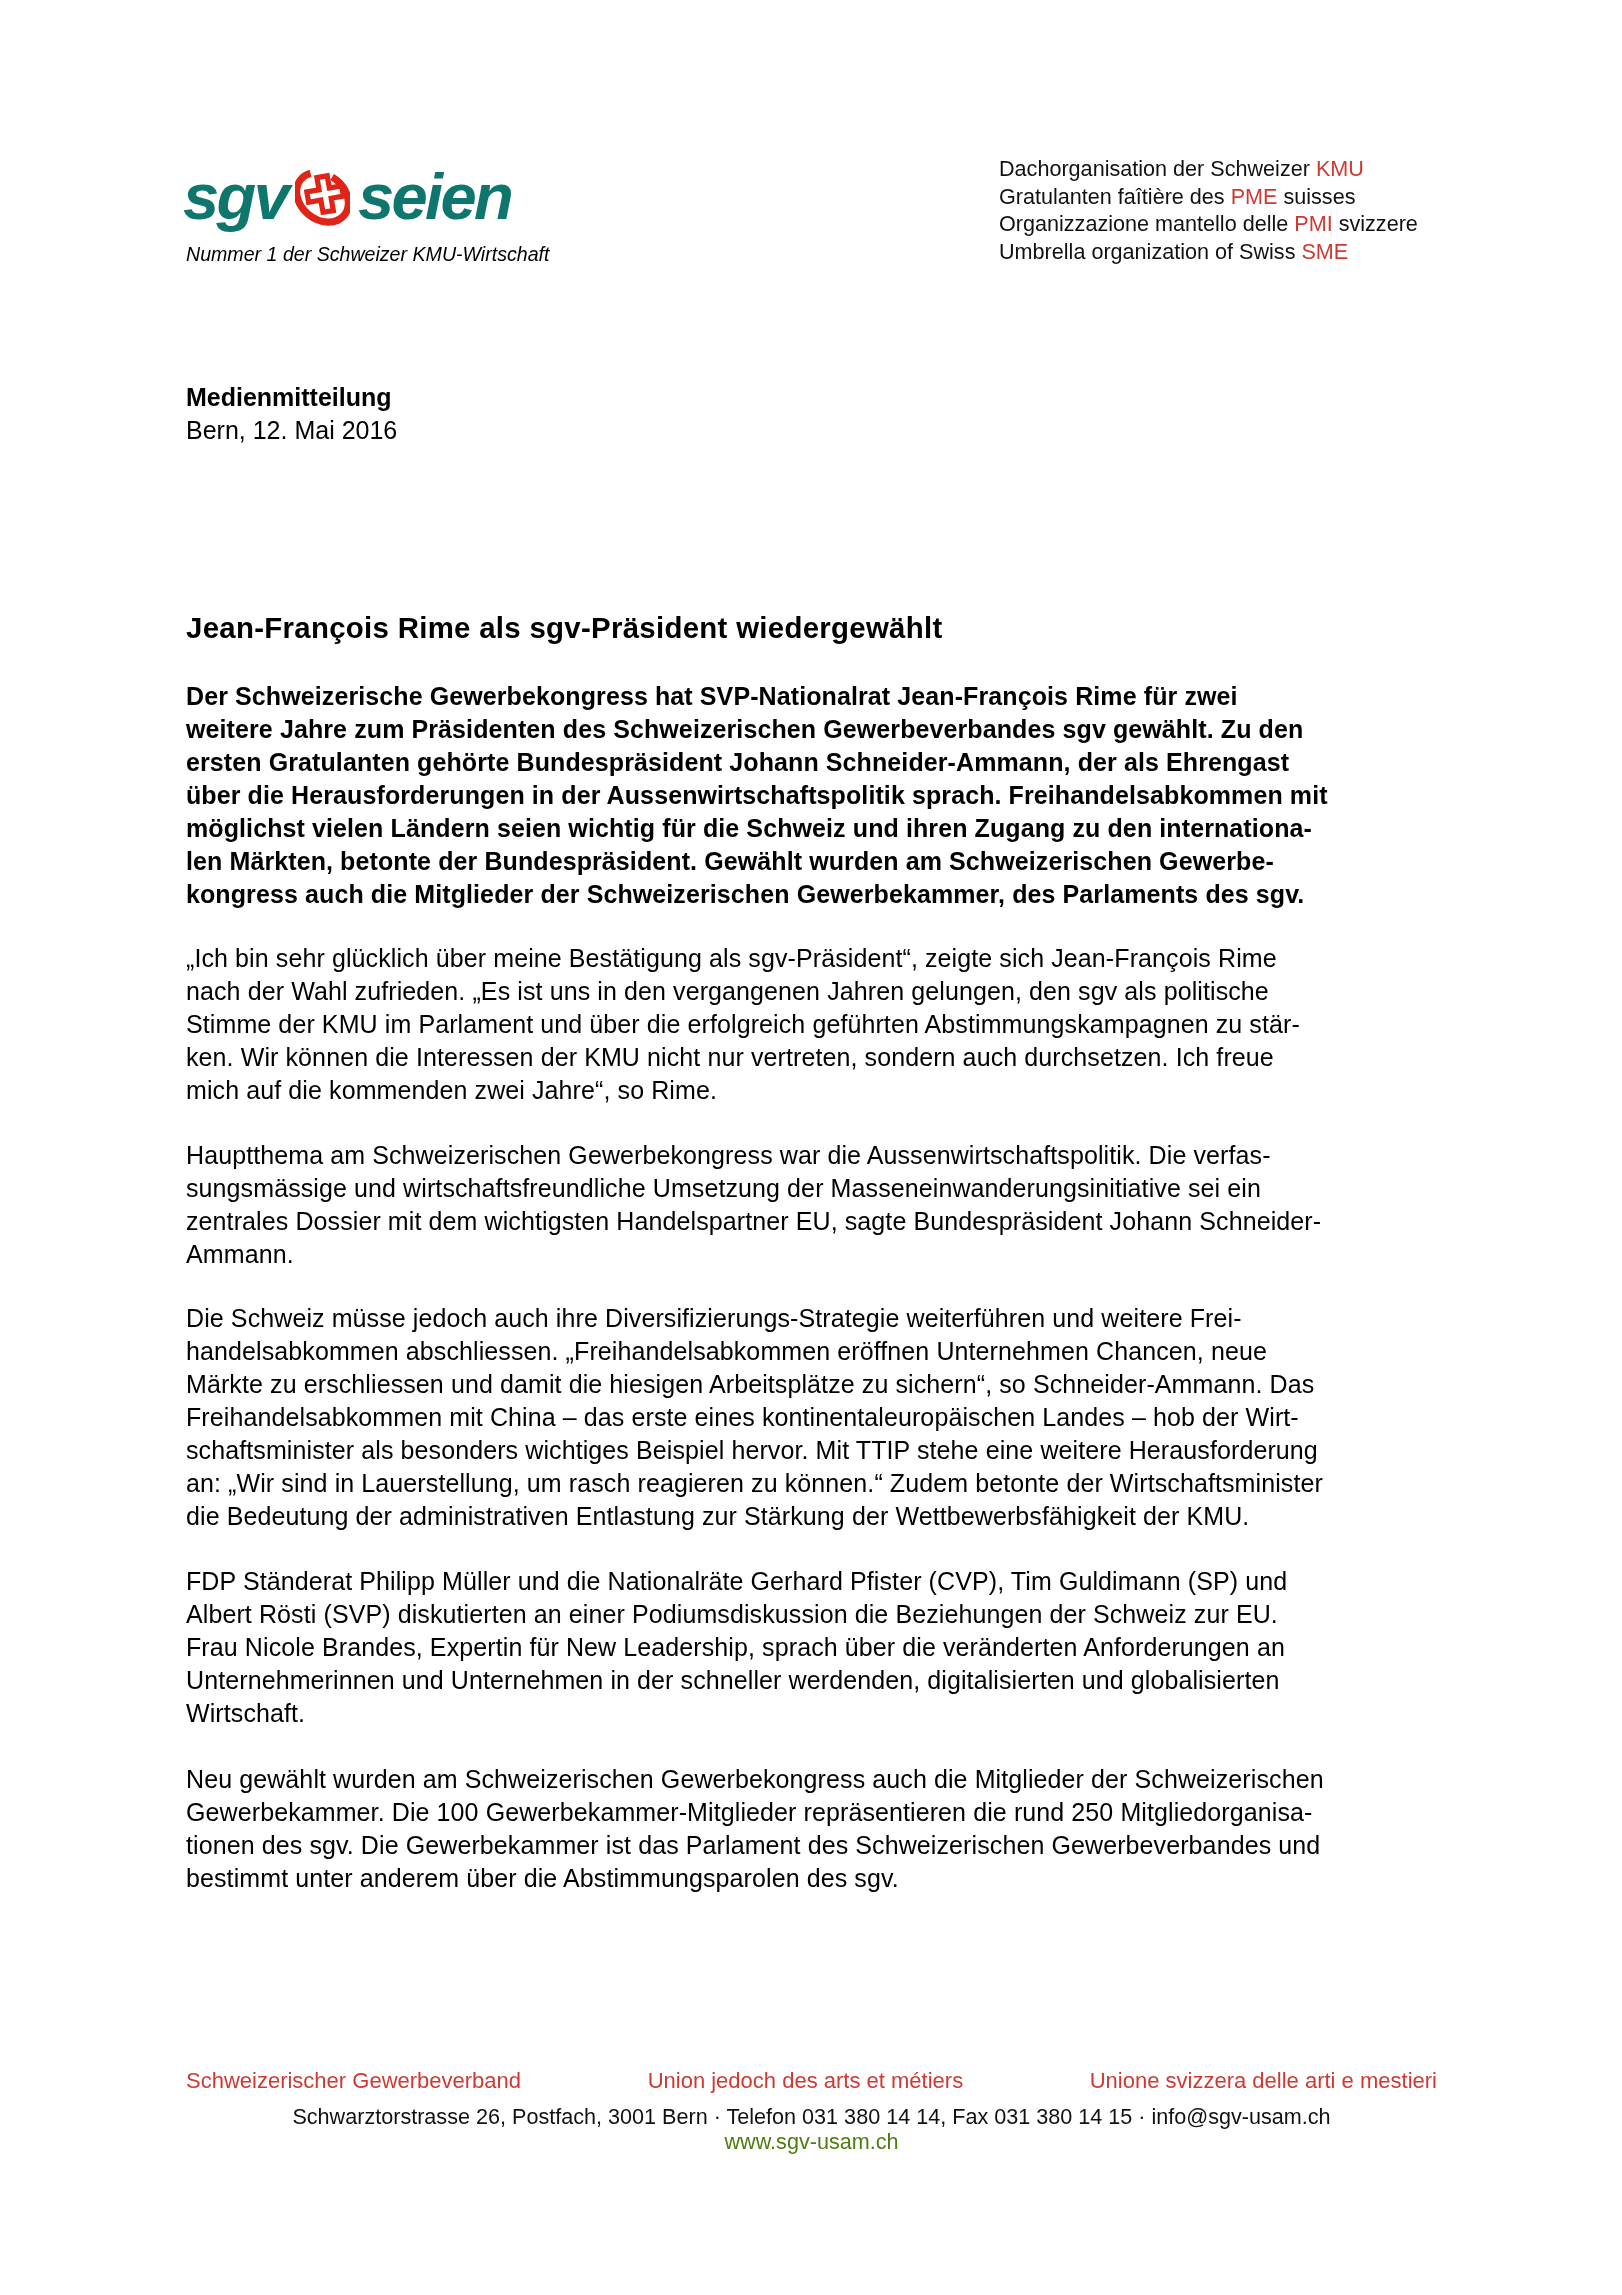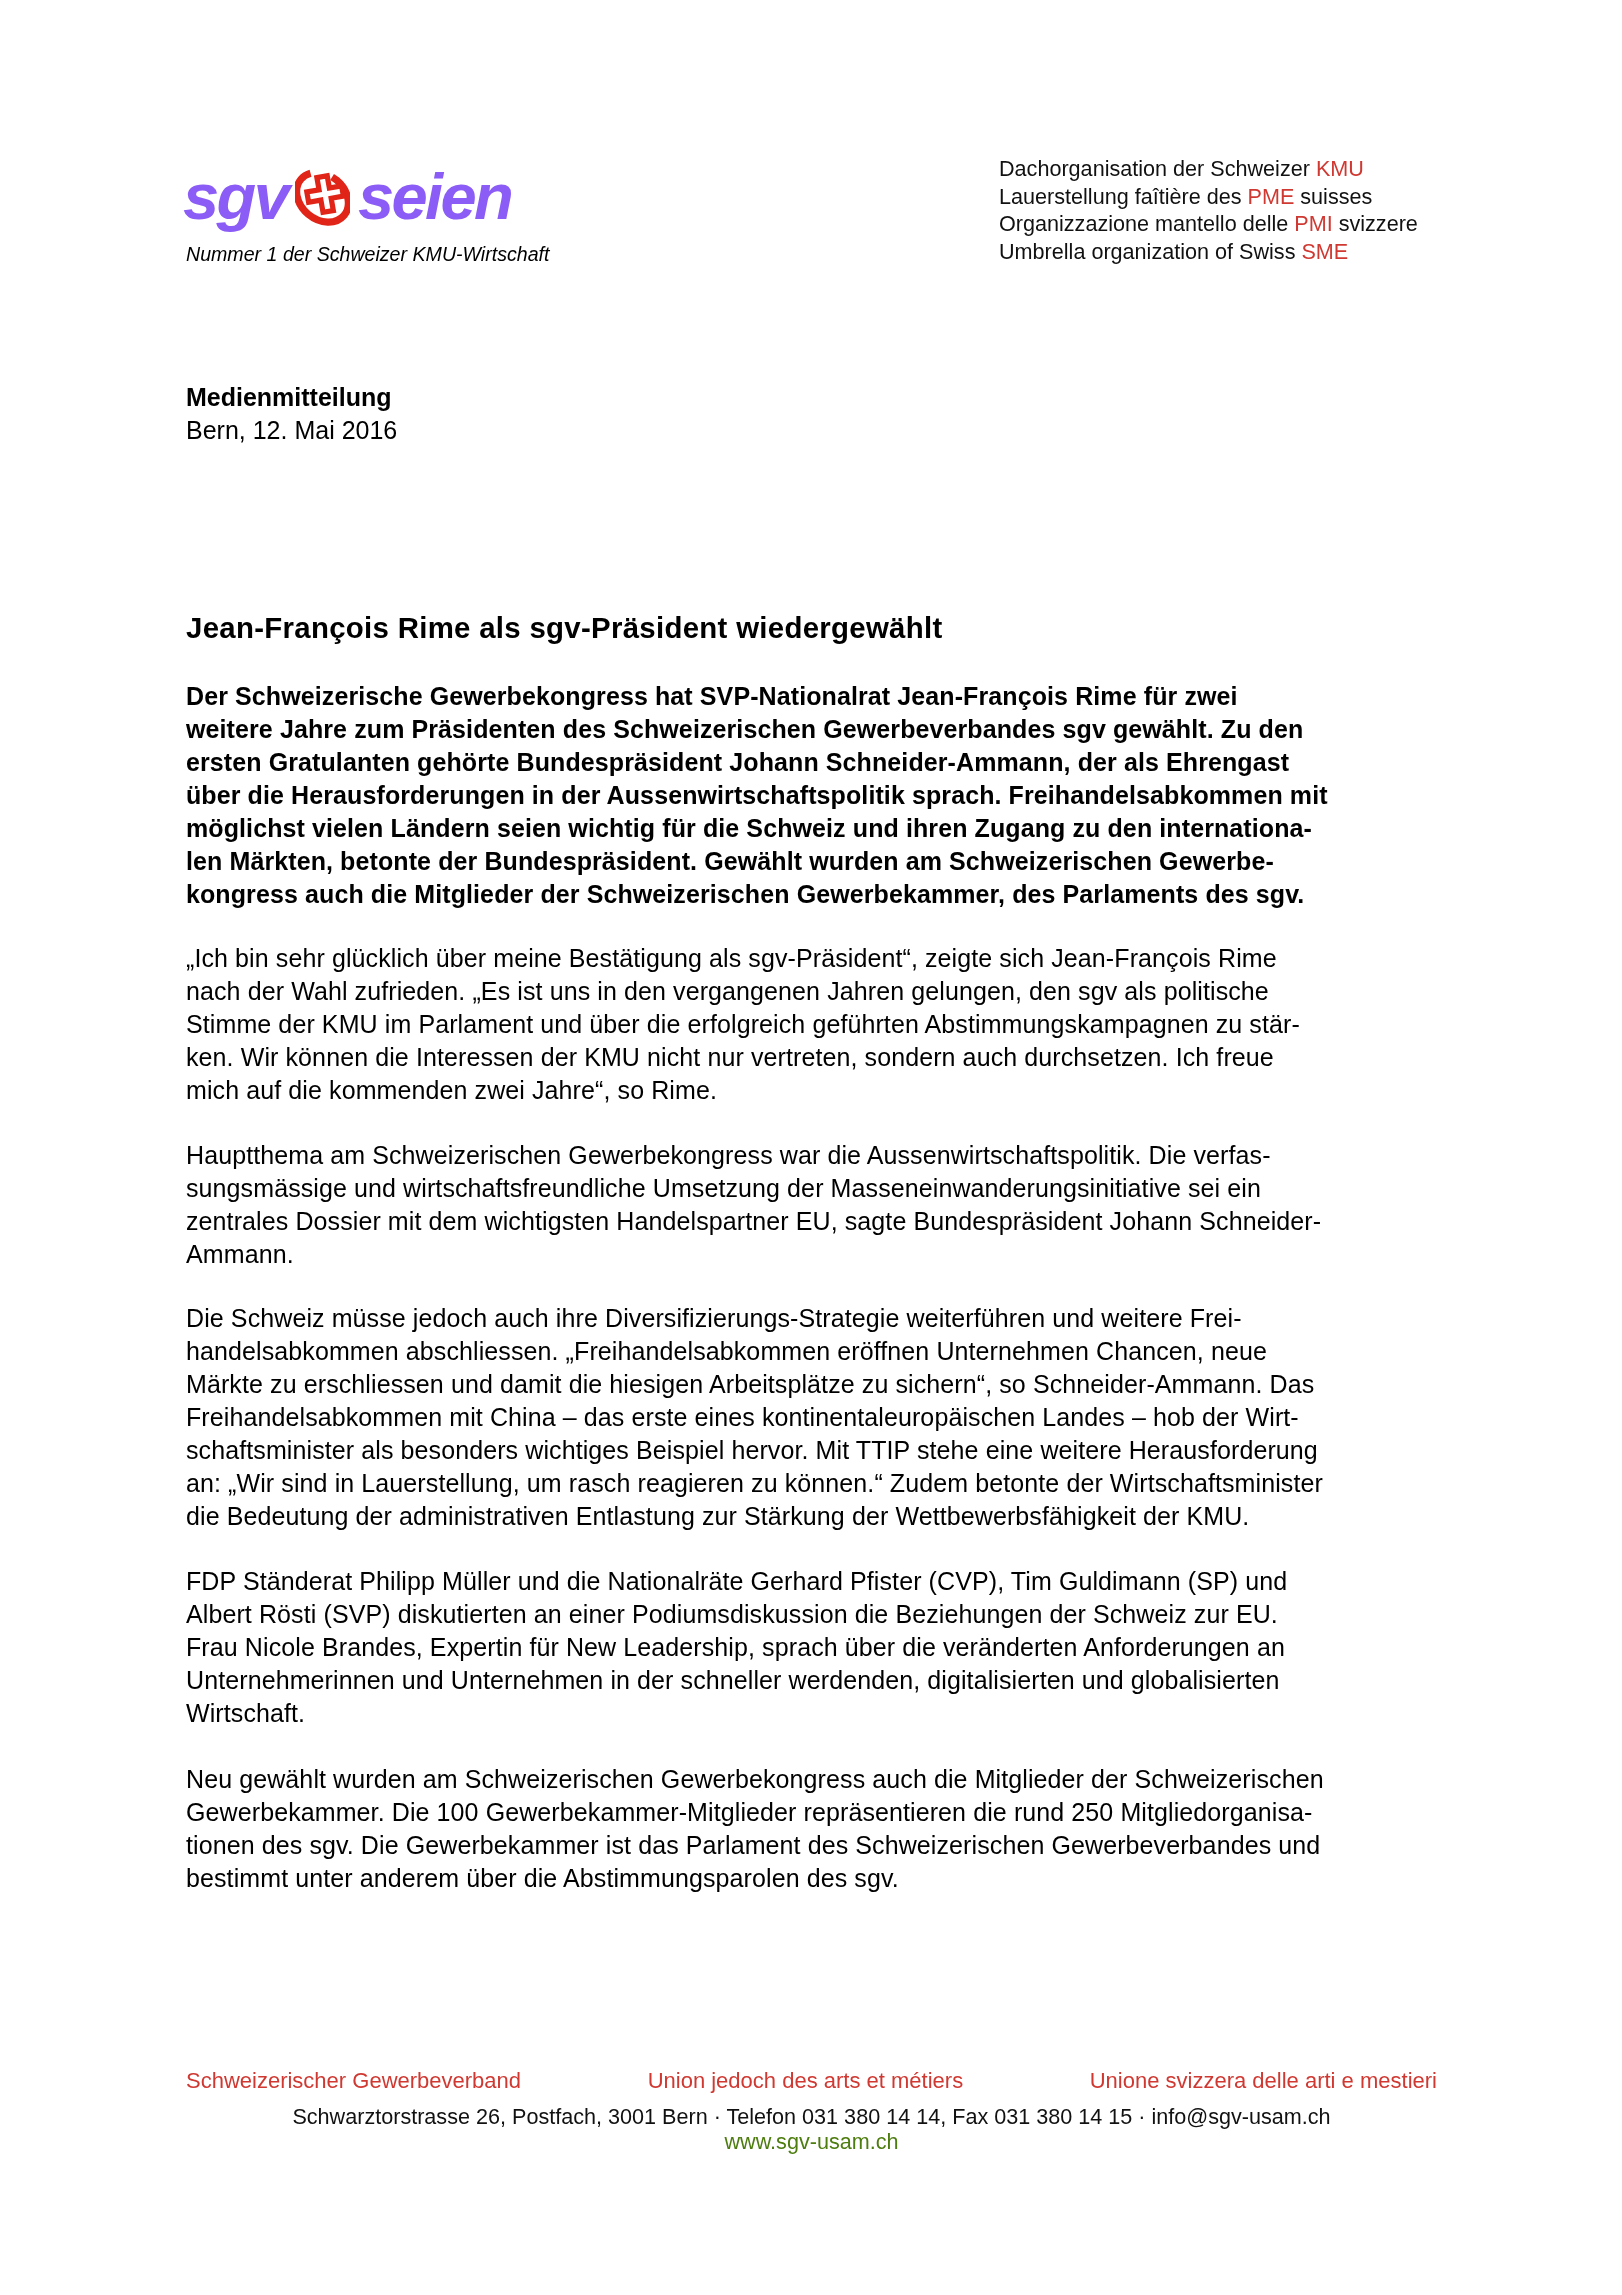--- a/index.html
+++ b/index.html
@@ -12,21 +12,21 @@
     overflow:hidden;
   }
   .abs { position:absolute; }
 
   
   .logo-block { left:183px; top:162px; }
   .logo-row { display:flex; align-items:center; gap:7.9px; }
   .logo-text {
     font-style:italic; font-weight:bold;
     font-size:65px; line-height:1;
-    color:#8b5cf6; letter-spacing:-2.6px;
+    color:#0f766e; letter-spacing:-2.6px;
   }
   .logo-icon { width:55px; height:68px; display:inline-block; }
   .logo-tagline {
     left:186px; top:243px;
     font-style:italic; font-size:19.6px; color:#000;
     white-space:pre;
   }
   .org-block { left:999px; top:155px; font-size:21.6px; line-height:27.5px; color:#111; }
   .org-line { white-space:pre; }
   .accent { color:#cf3932; }
@@ -82,21 +82,21 @@
           <path d="M38 22 h16 v19 h19 v16 h-19 v19 h-16 v-19 h-19 v-16 h19 z" fill="#ffffff" stroke="#e02417" stroke-width="8" transform="rotate(-10 46 49)"></path>
         </svg>
       </span>
       <span class="logo-text">seien</span>
     </div>
   </div>
   <div class="abs logo-tagline">Nummer 1 der Schweizer KMU-Wirtschaft</div>
 
   <div class="abs org-block">
     <div class="org-line"><span>Dachorganisation der Schweizer </span><span class="accent">KMU</span><span></span></div>
-    <div class="org-line"><span>Lauerstellung faîtière des </span><span class="accent">PME</span><span> suisses</span></div>
+    <div class="org-line"><span>Gratulanten faîtière des </span><span class="accent">PME</span><span> suisses</span></div>
     <div class="org-line"><span>Organizzazione mantello delle </span><span class="accent">PMI</span><span> svizzere</span></div>
     <div class="org-line"><span>Umbrella organization of Swiss </span><span class="accent">SME</span><span></span></div>
   </div>
 
   <div class="abs meta-block">
     <div class="doc-type">Medienmitteilung</div>
     <div class="dateline">Bern, 12. Mai 2016</div>
   </div>
 
   <h1 class="abs title">Jean-François Rime als sgv-Präsident wiedergewählt</h1>

